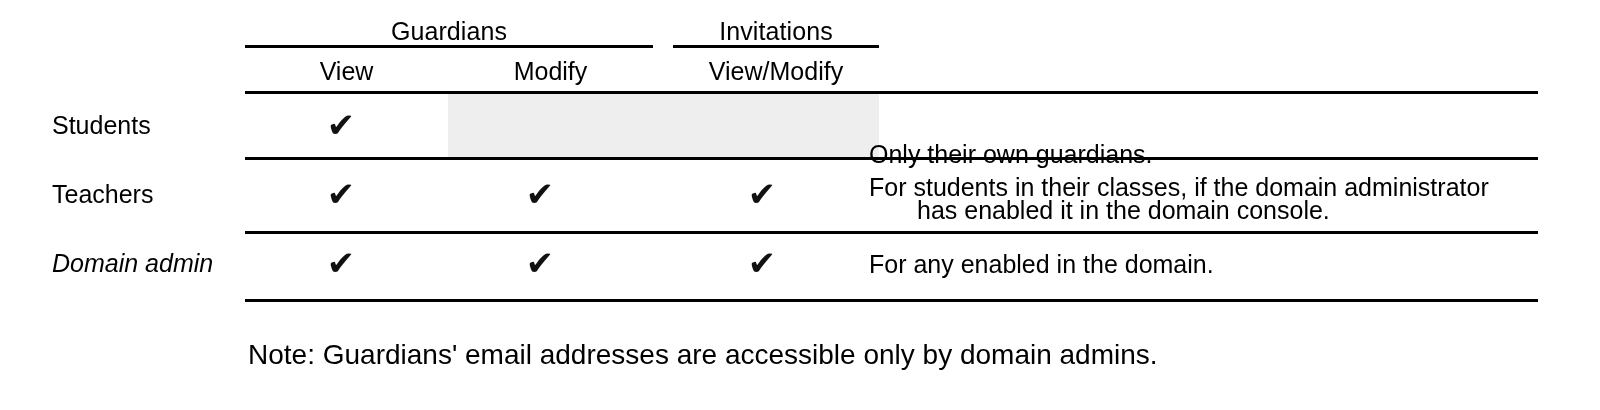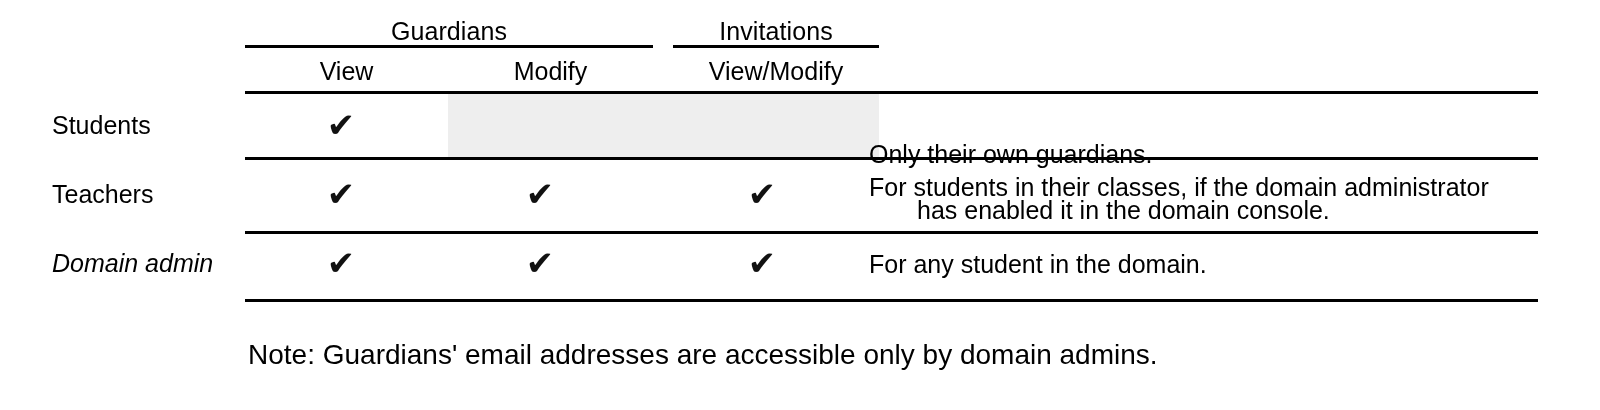--- a/index.html
+++ b/index.html
@@ -137,19 +137,19 @@
   <div class="rule" style="left:245px; top:231px; width:1293px;"></div>
 
   <div class="rowlabel" style="left:52px; top:248px;font-style:italic;">Domain admin</div>
 
   <div class="check" style="left:311px; top:246px;">✔</div>
 
   <div class="check" style="left:510px; top:246px;">✔</div>
 
   <div class="check" style="left:732px; top:246px;">✔</div>
 
-  <div class="desc" style="left:869px; top:249px; width:660px;">For any student in the domain.</div>
+  <div class="desc" style="left:869px; top:249px; width:660px;">For any enabled in the domain.</div>
 
   <div class="rule" style="left:245px; top:299px; width:1293px;"></div>
 
   <div class="note" style="left:248px; top:340px;">Note: Guardians' email addresses are accessible only by domain admins.</div>
 
 </div>
 
 </body></html>

